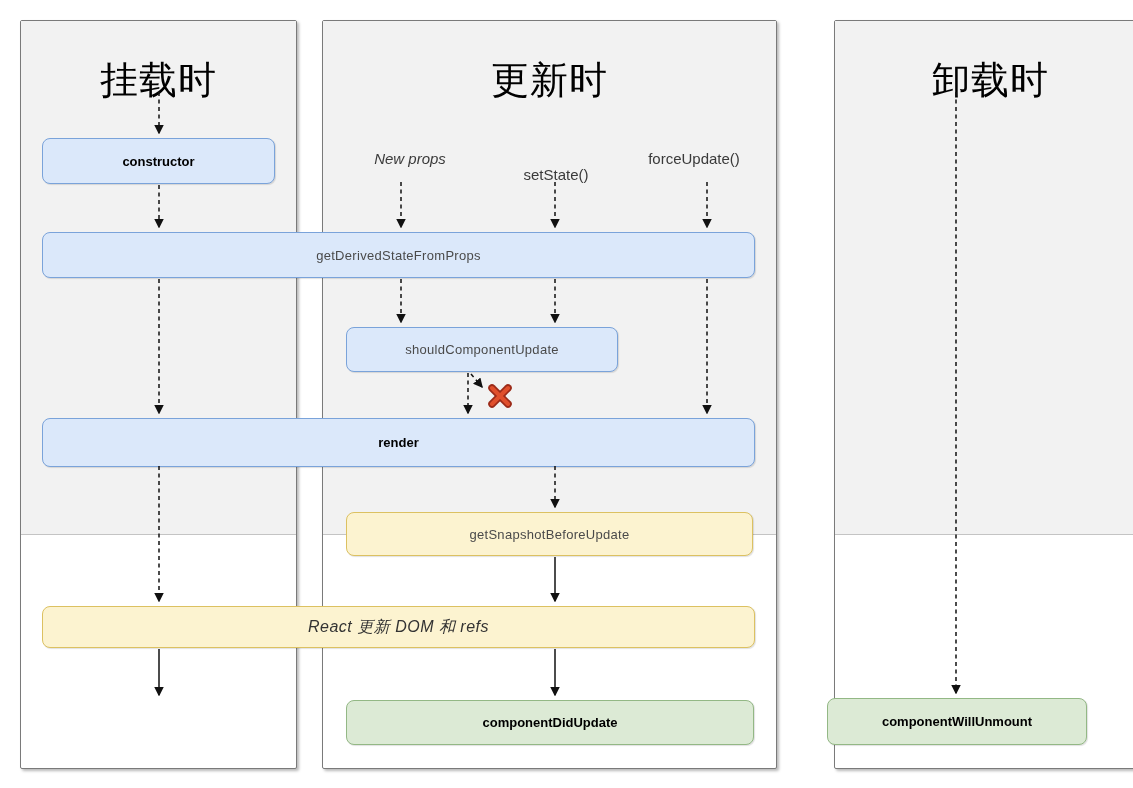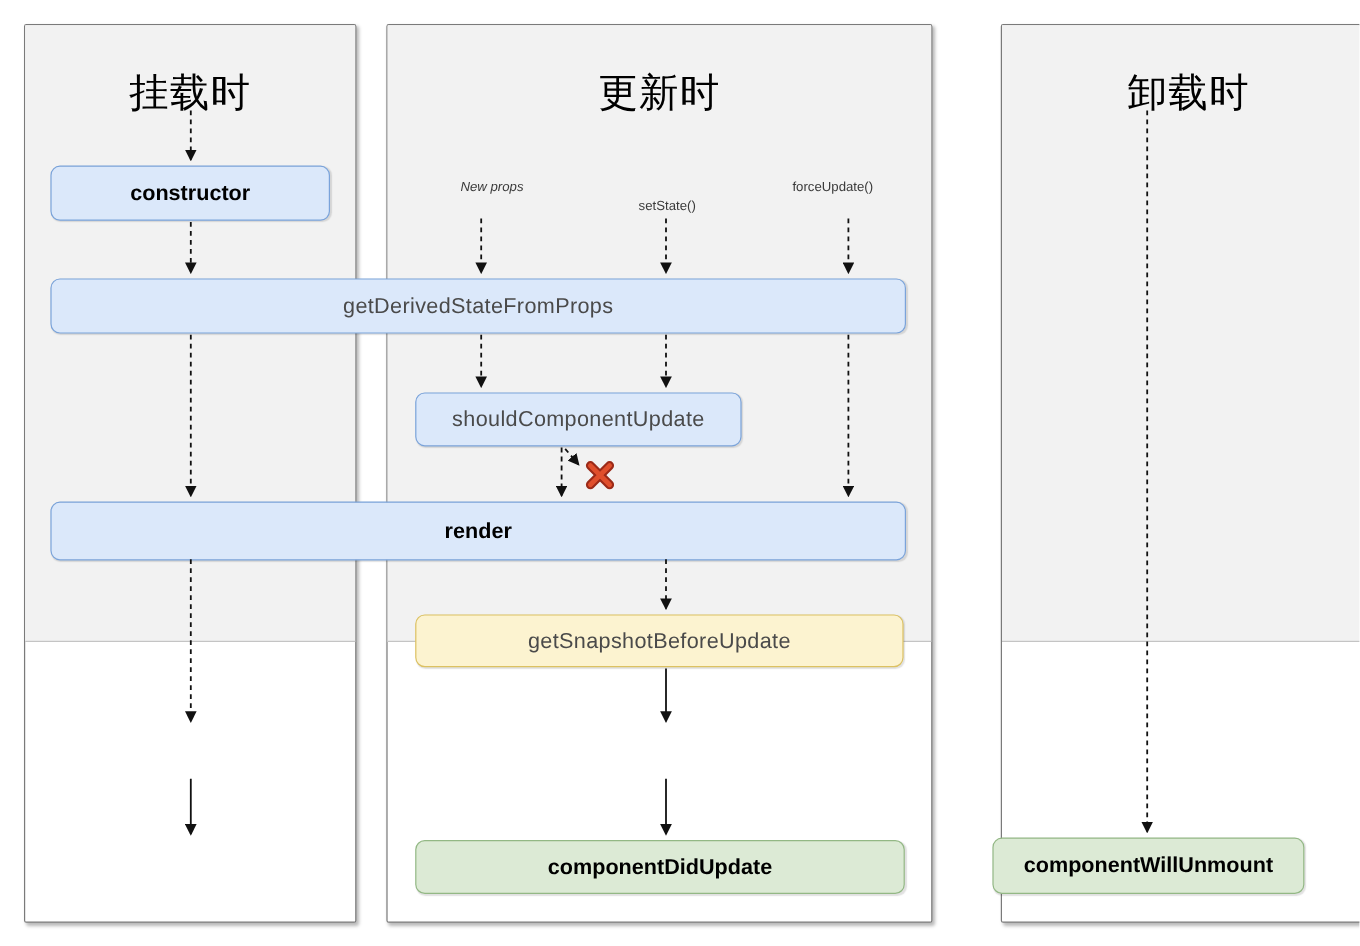--- a/index.html
+++ b/index.html
@@ -25,34 +25,34 @@
     position:absolute;
     left:0;top:0;right:0;
     height:513px;
     background:var(--phase_bg,#f2f2f2);
     border-bottom:1px solid var(--phase_divider,#c4c4c4);
   }
   .col-title{
     position:absolute;
     top:34px;left:0;right:0;
     text-align:center;
-    font-size:33px;
+    font-size:38px;
     font-weight:500;
     color:var(--title_color,#000000);
     letter-spacing:1px;
   }
   .box{
     position:absolute;
     box-sizing:border-box;
     border-radius:8px;
     display:flex;
     align-items:center;
     justify-content:center;
     z-index:2;
-    font-size:18px;
+    font-size:13px;
     box-shadow:1px 1px 1px rgba(0,0,0,0.12);
   }
   .box.blue{
     background:var(--blue_fill,#dbe8fa);
     border:1.4px solid var(--blue_border,#7aa3da);
   }
   .box.yellow{
     background:var(--yellow_fill,#fcf3d0);
     border:1.4px solid var(--yellow_border,#dcc161);
   }
@@ -74,21 +74,21 @@
     font-weight:300;
     font-size:16px;
     color:#333333;
     letter-spacing:0.5px;
   }
   .trigger{
     position:absolute;
     top:150px;
     width:140px;
     text-align:center;
-    font-size:11px;
+    font-size:15px;
     color:#3a3a3a;
     z-index:2;
   }
   .trigger.italic{font-style:italic;}
   #arrow-layer{
     position:absolute;
     left:0;top:0;
     width:1133px;height:788px;
     z-index:3;
     pointer-events:none;
@@ -158,16 +158,17 @@
         <line x1="508" y1="388" x2="492" y2="404"></line>
       </g>
     </g>
   </svg>
 
   <div class="box blue bold" style="left:42px;top:138px;width:233px;height:46px;">constructor</div>
   <div class="box blue light" style="left:42px;top:232px;width:713px;height:46px;">getDerivedStateFromProps</div>
   <div class="box blue light" style="left:346px;top:327px;width:272px;height:45px;">shouldComponentUpdate</div>
   <div class="box blue bold" style="left:42px;top:418px;width:713px;height:49px;">render</div>
   <div class="box yellow light" style="left:346px;top:512px;width:407px;height:44px;">getSnapshotBeforeUpdate</div>
+  <div class="box yellow italic" style="left:42px;top:606px;width:713px;height:42px;">React 更新 DOM 和 refs</div>
   <div class="box green bold" style="left:346px;top:700px;width:408px;height:45px;">componentDidUpdate</div>
   <div class="box green bold" style="left:827px;top:698px;width:260px;height:47px;">componentWillUnmount</div>
 
 </div>
 
 </body></html>

